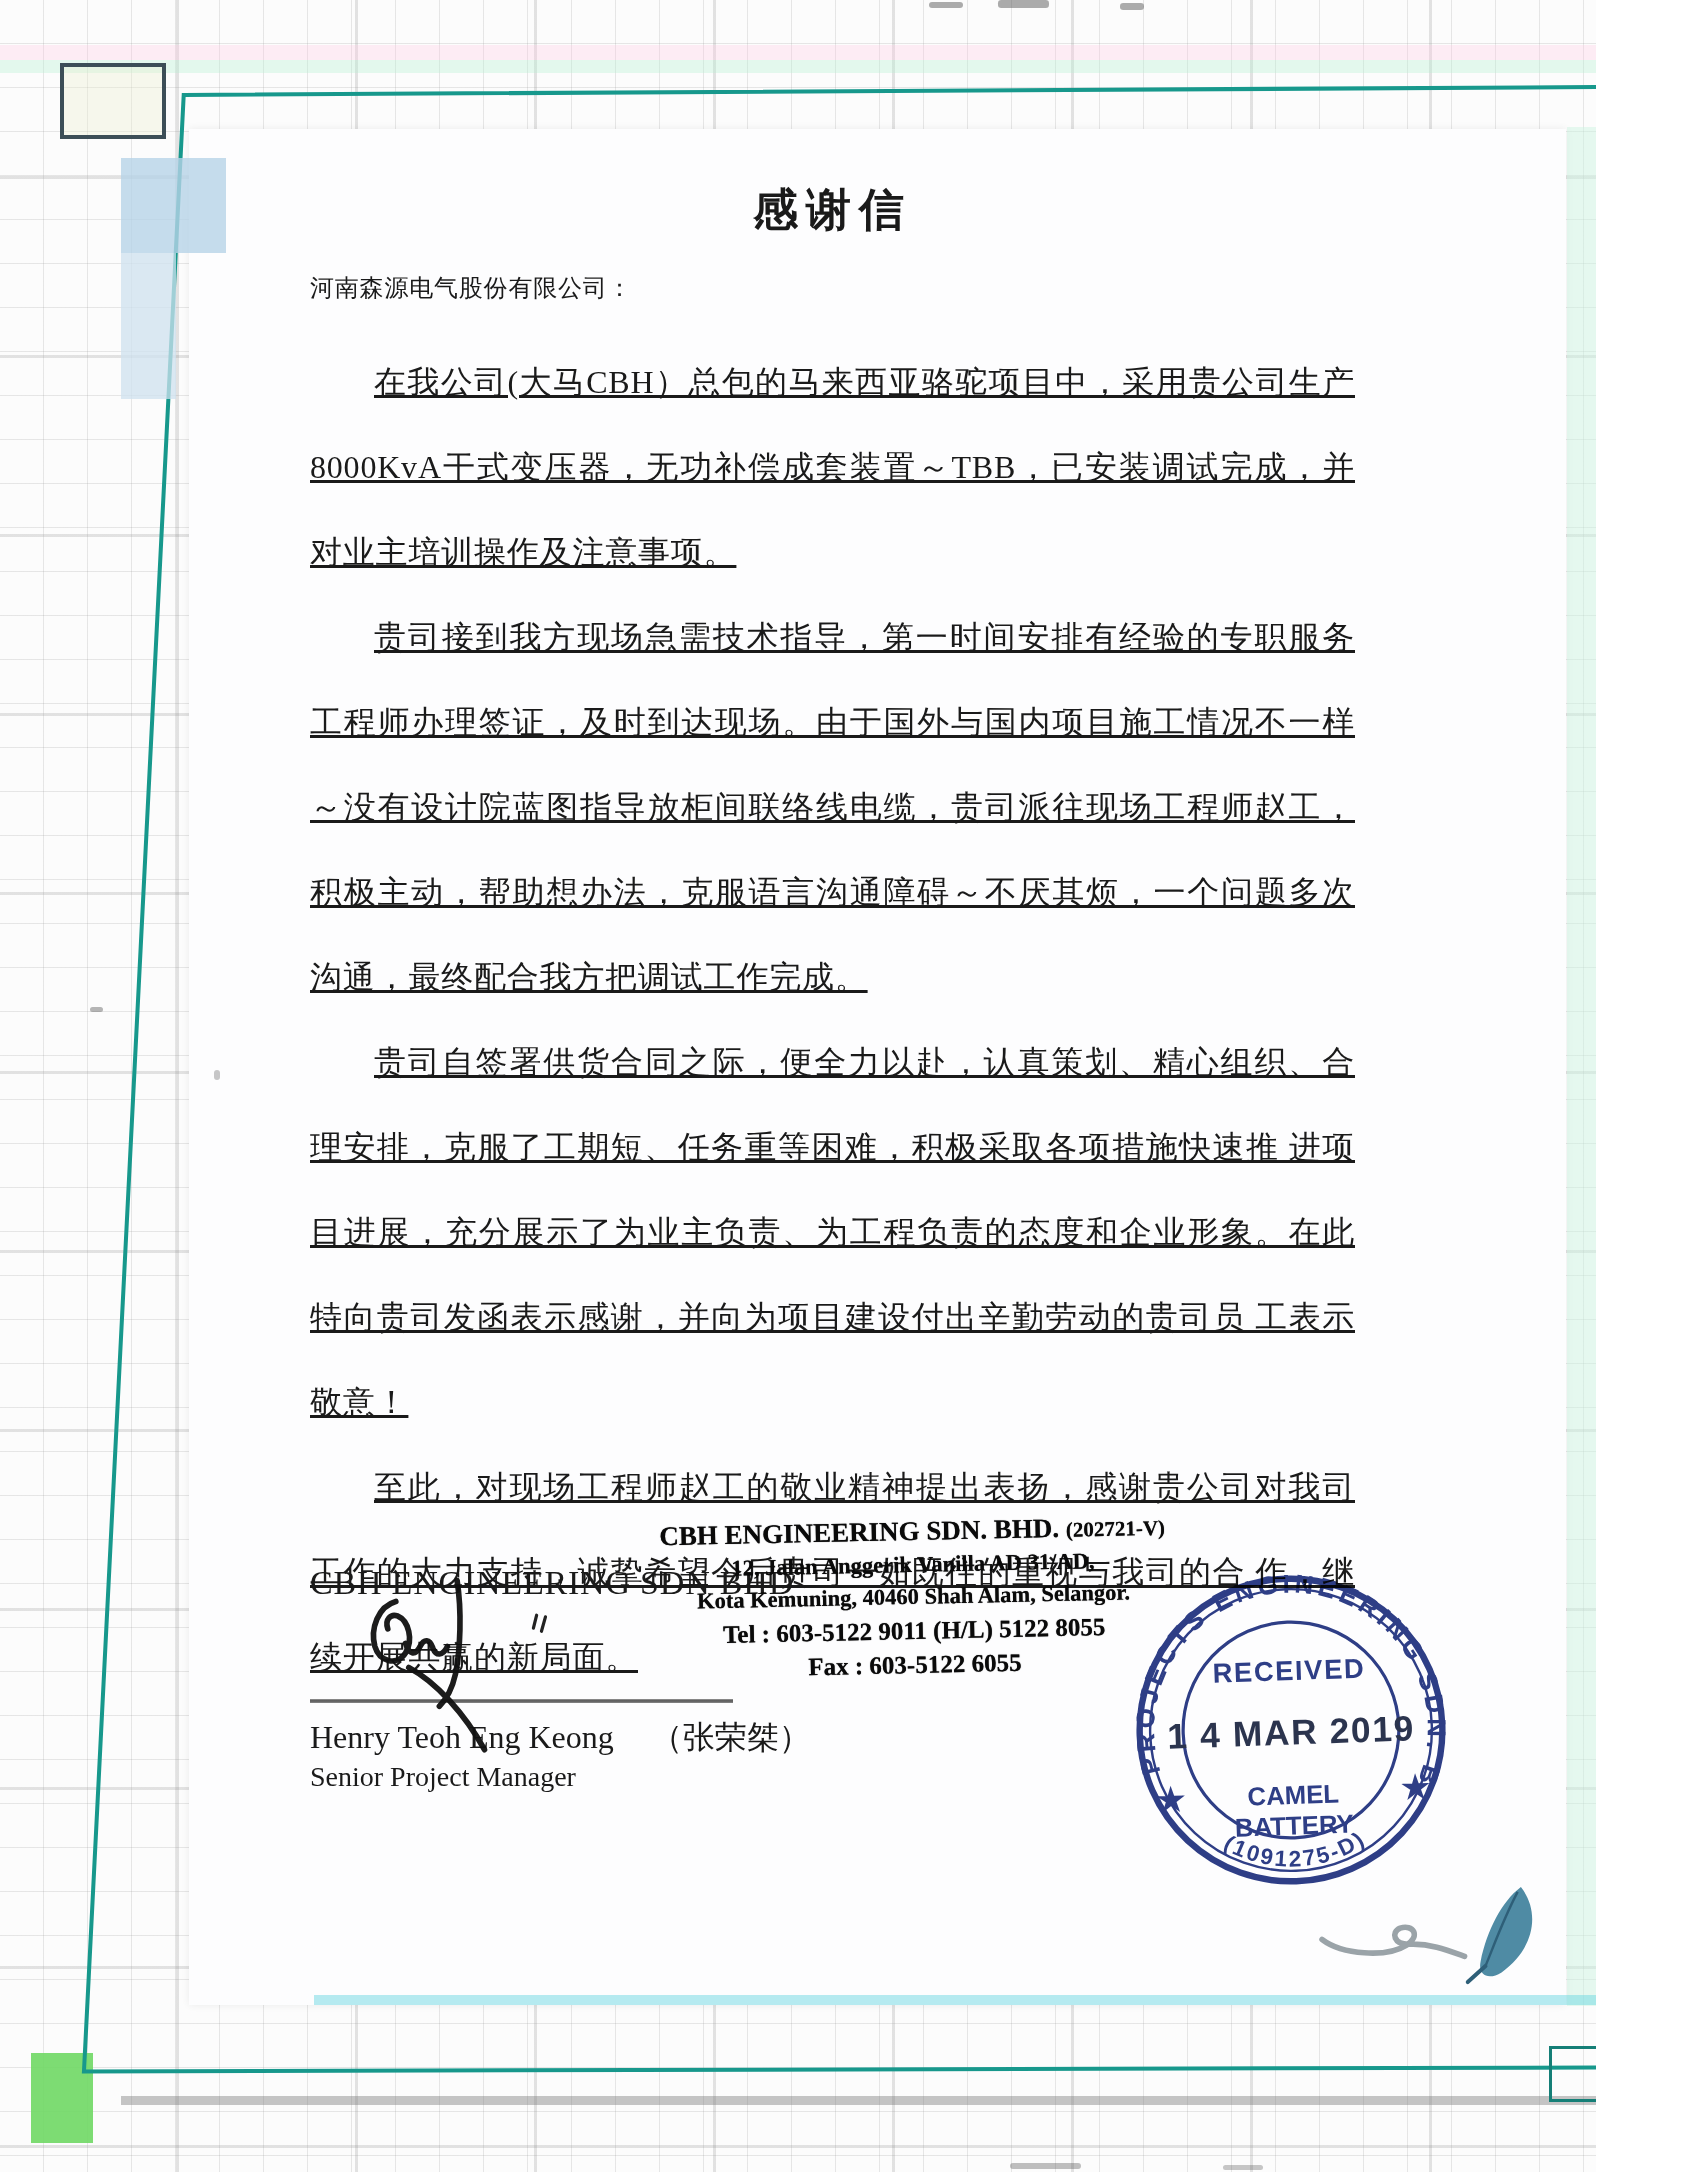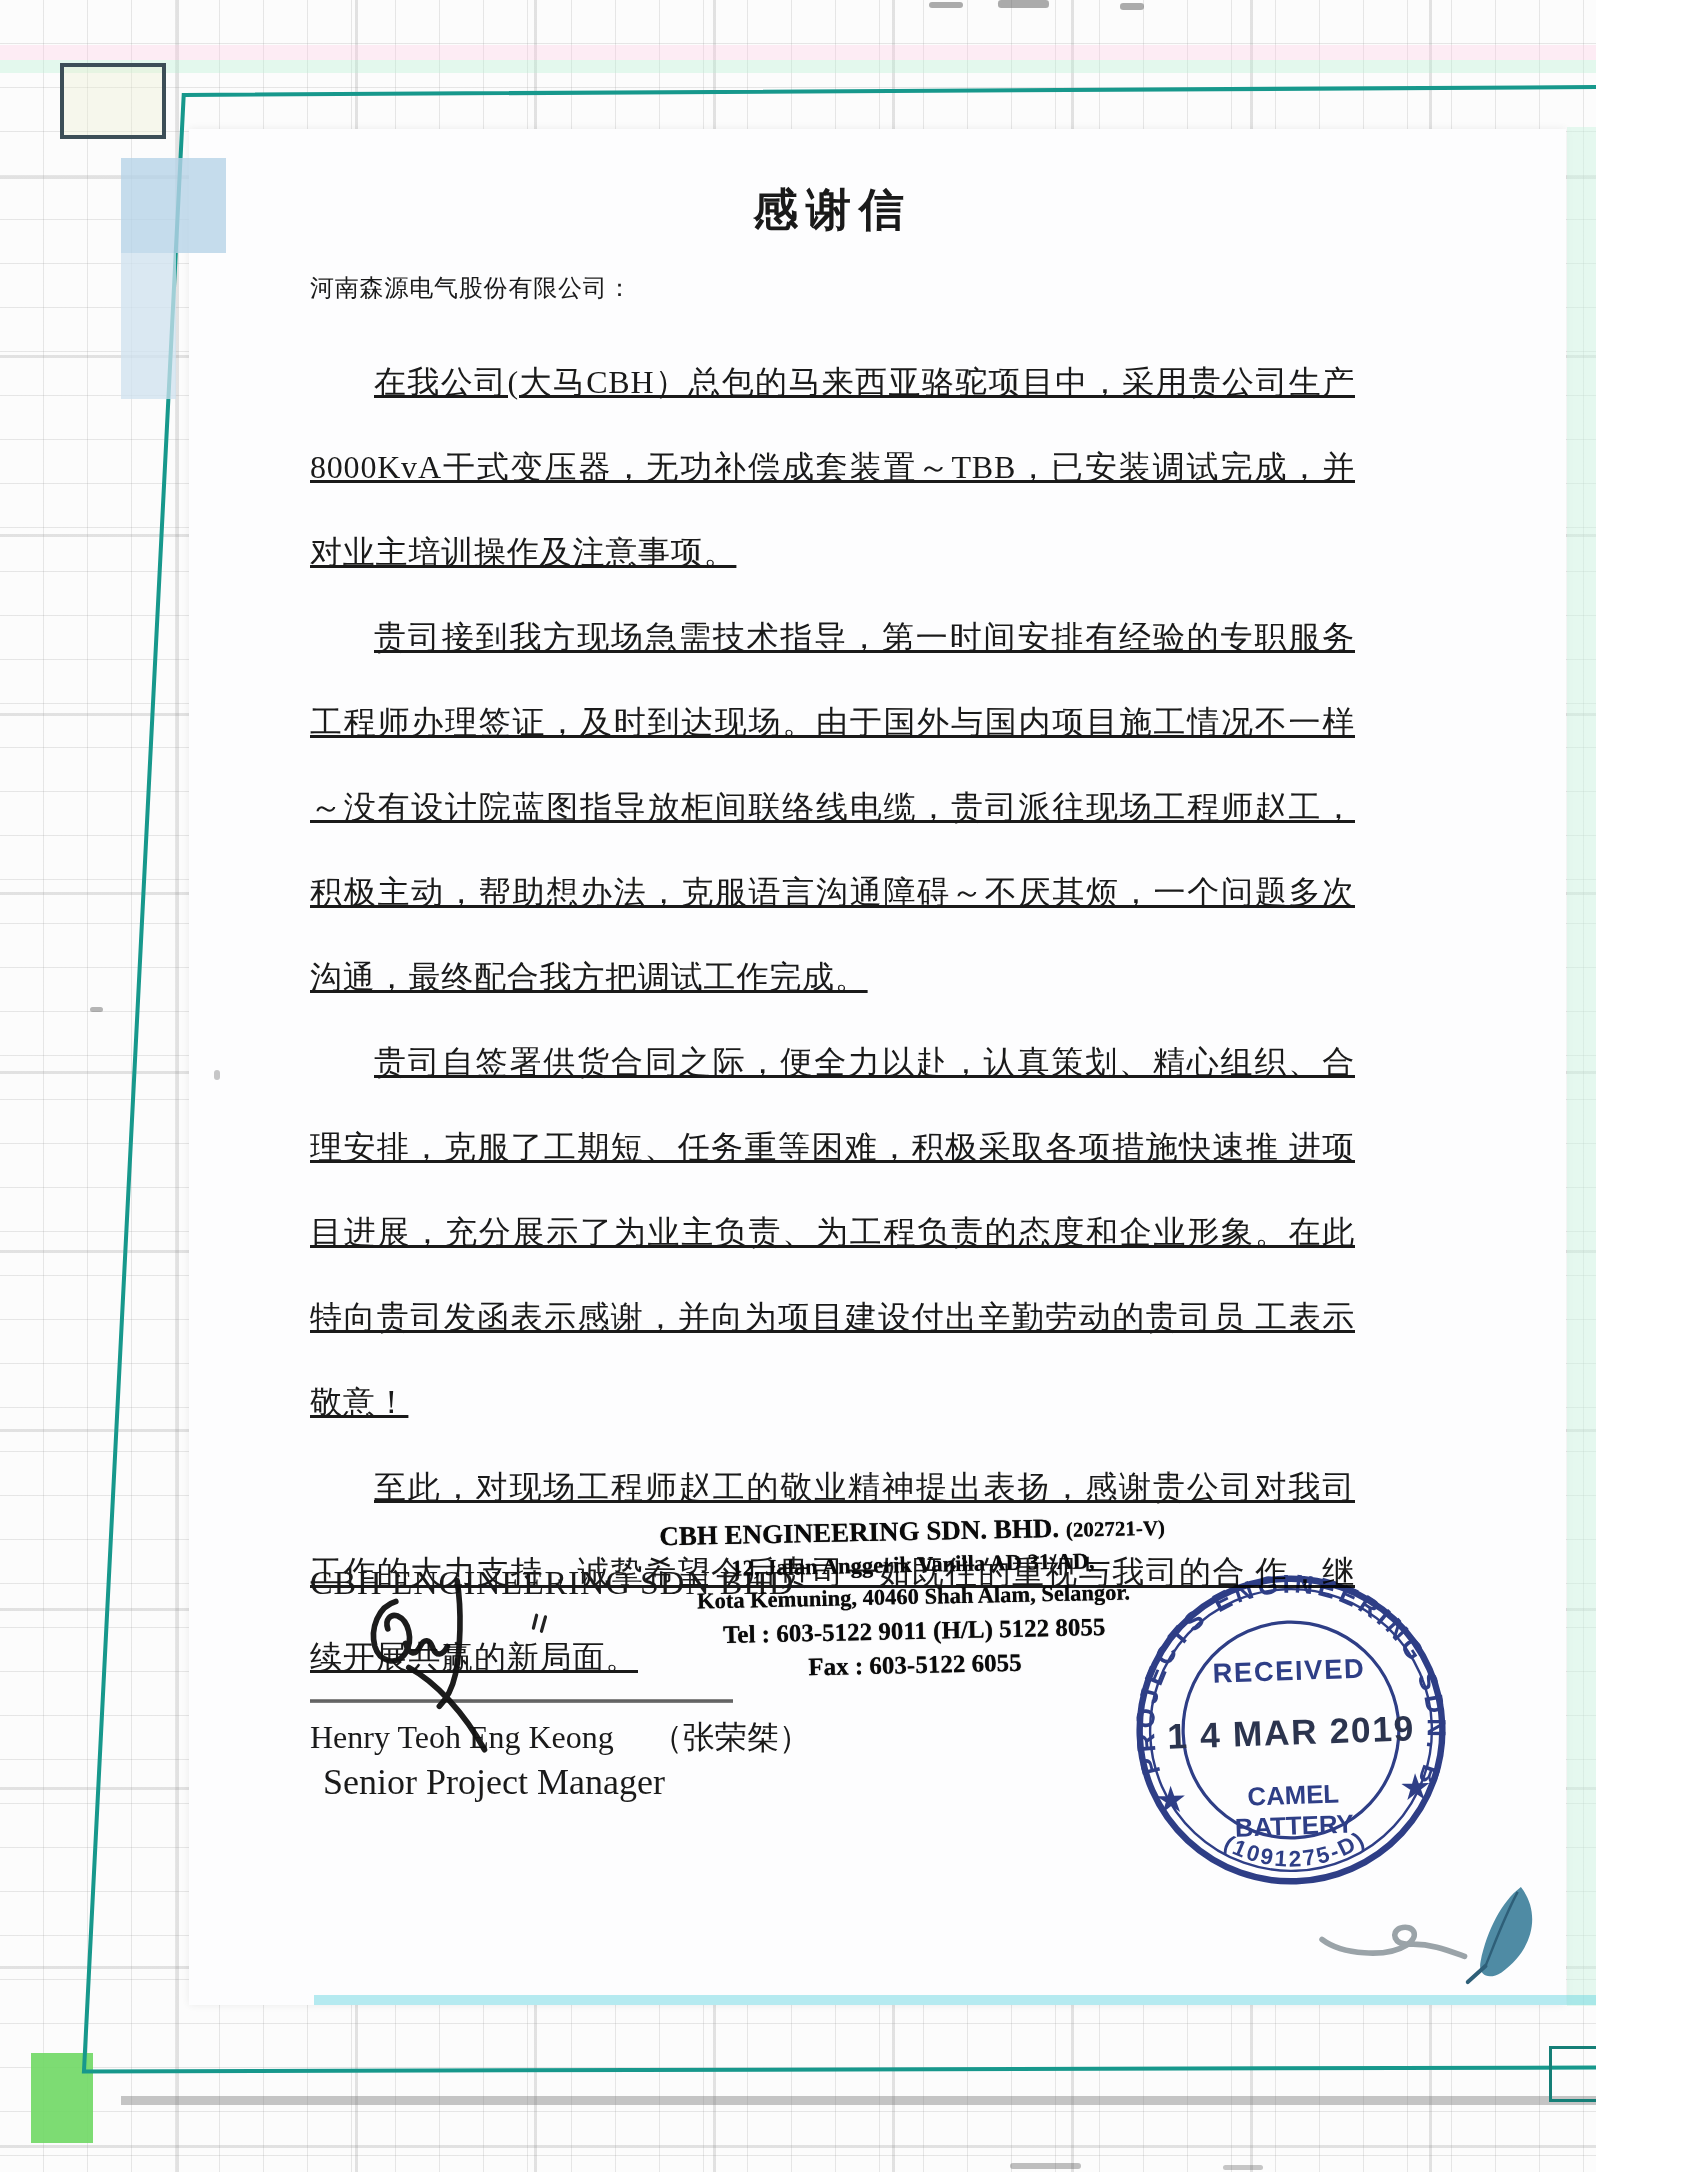--- a/index.html
+++ b/index.html
@@ -39,21 +39,21 @@
   .recipient{margin-top:32px;font-size:24px;letter-spacing:0.8px;}
   .paragraphs{margin-top:36px;text-decoration:underline;}
   .paragraphs p{margin:0;font-size:32px;line-height:85px;text-align:justify;text-indent:2em;letter-spacing:0.8px;}
   
   .typed-co{left:121px;top:1435px;font-size:34px;letter-spacing:0.8px;text-align:right;}
   .sig-svg{left:173px;top:1448px;z-index:6;}
   .tickmark{left:342px;top:1483px;z-index:6;}
   .rule{left:121px;top:1570px;width:423px;height:4px;background:linear-gradient(#9a9a9a,#555 45%,#8a8a8a);}
   .henry{left:121px;top:1587px;font-size:32px;}
   .henry .cn{margin-left:37px;}
-  .mgr{left:121px;top:1632px;font-size:36px;margin-left:13px;}
+  .mgr{left:121px;top:1632px;font-size:28px;}
   
   .letterhead{left:463px;top:1387px;width:523px;text-align:center;transform:rotate(-1.2deg);
     color:#0a0a0a;font-weight:900;text-shadow:0 0 0.8px rgba(0,0,0,.8);z-index:4;}
   .lh1{font-size:27px;white-space:nowrap;}
   .lh1 .reg{font-size:21px;}
   .lh2{font-size:22.5px;margin-top:4.8px;}
   .lh3{font-size:22.5px;margin-top:6.4px;}
   .lh4{font-size:25px;margin-top:7.2px;}
   .lh5{font-size:25px;margin-top:5.6px;}
   

